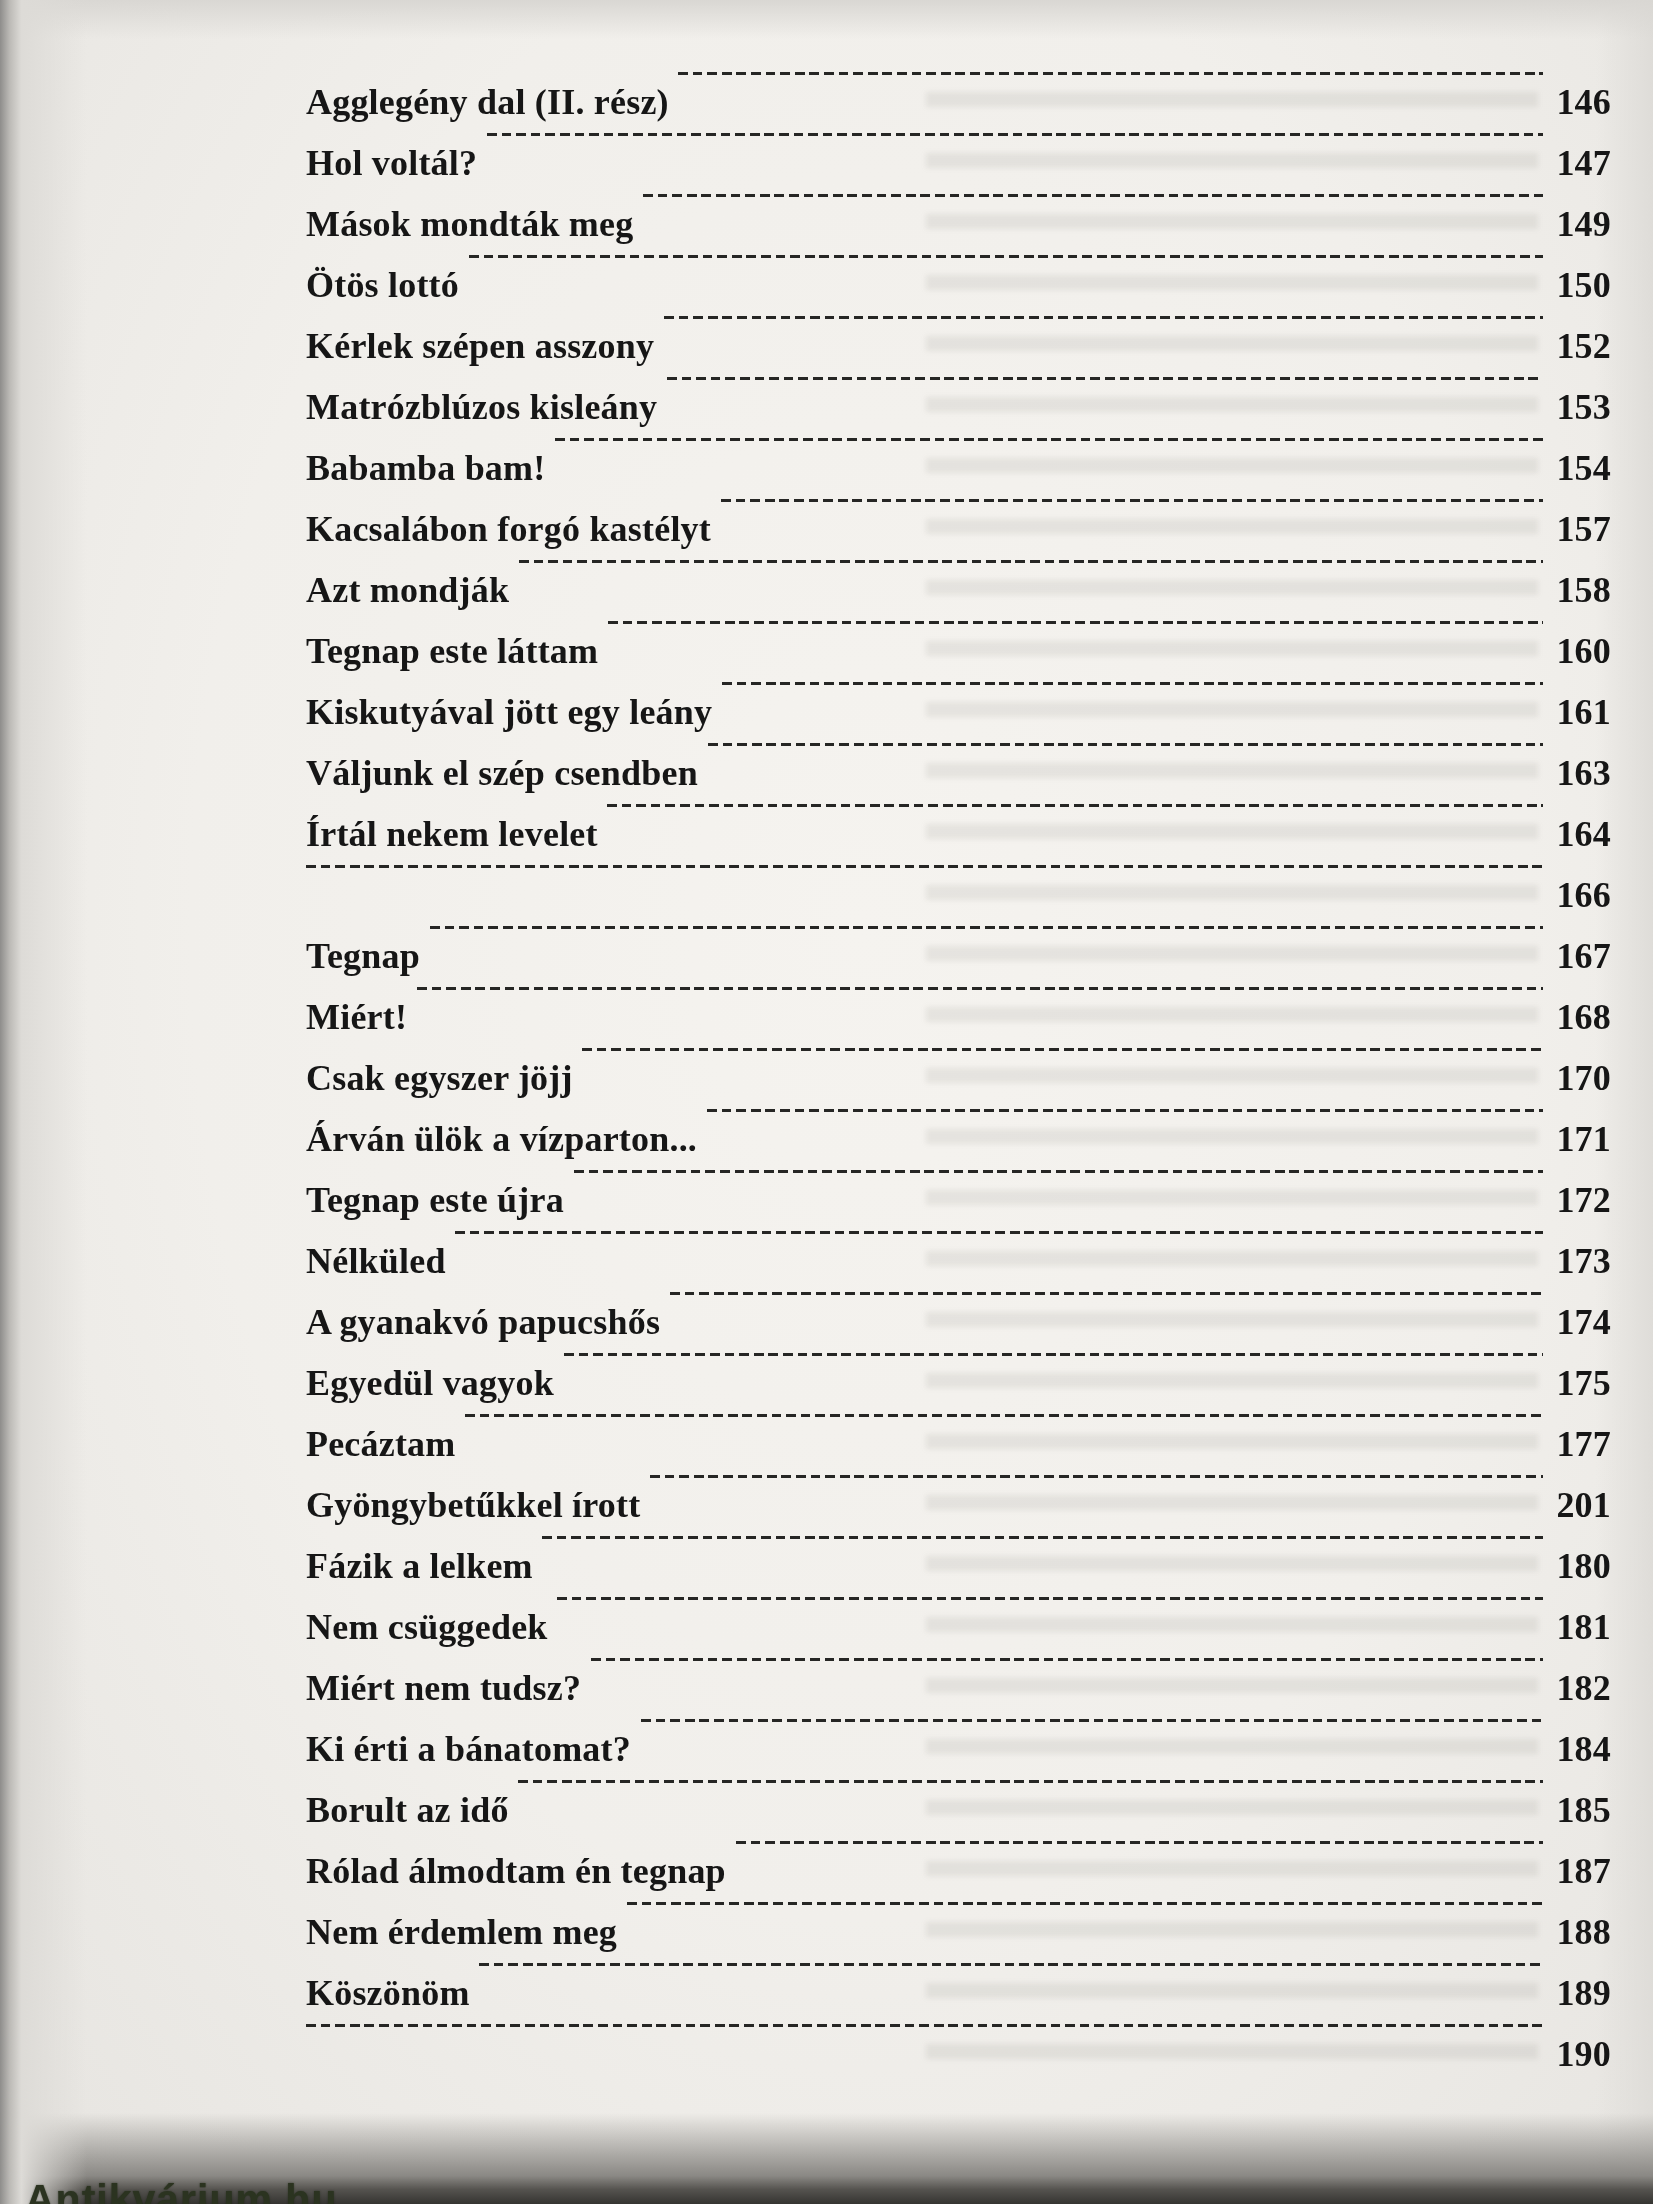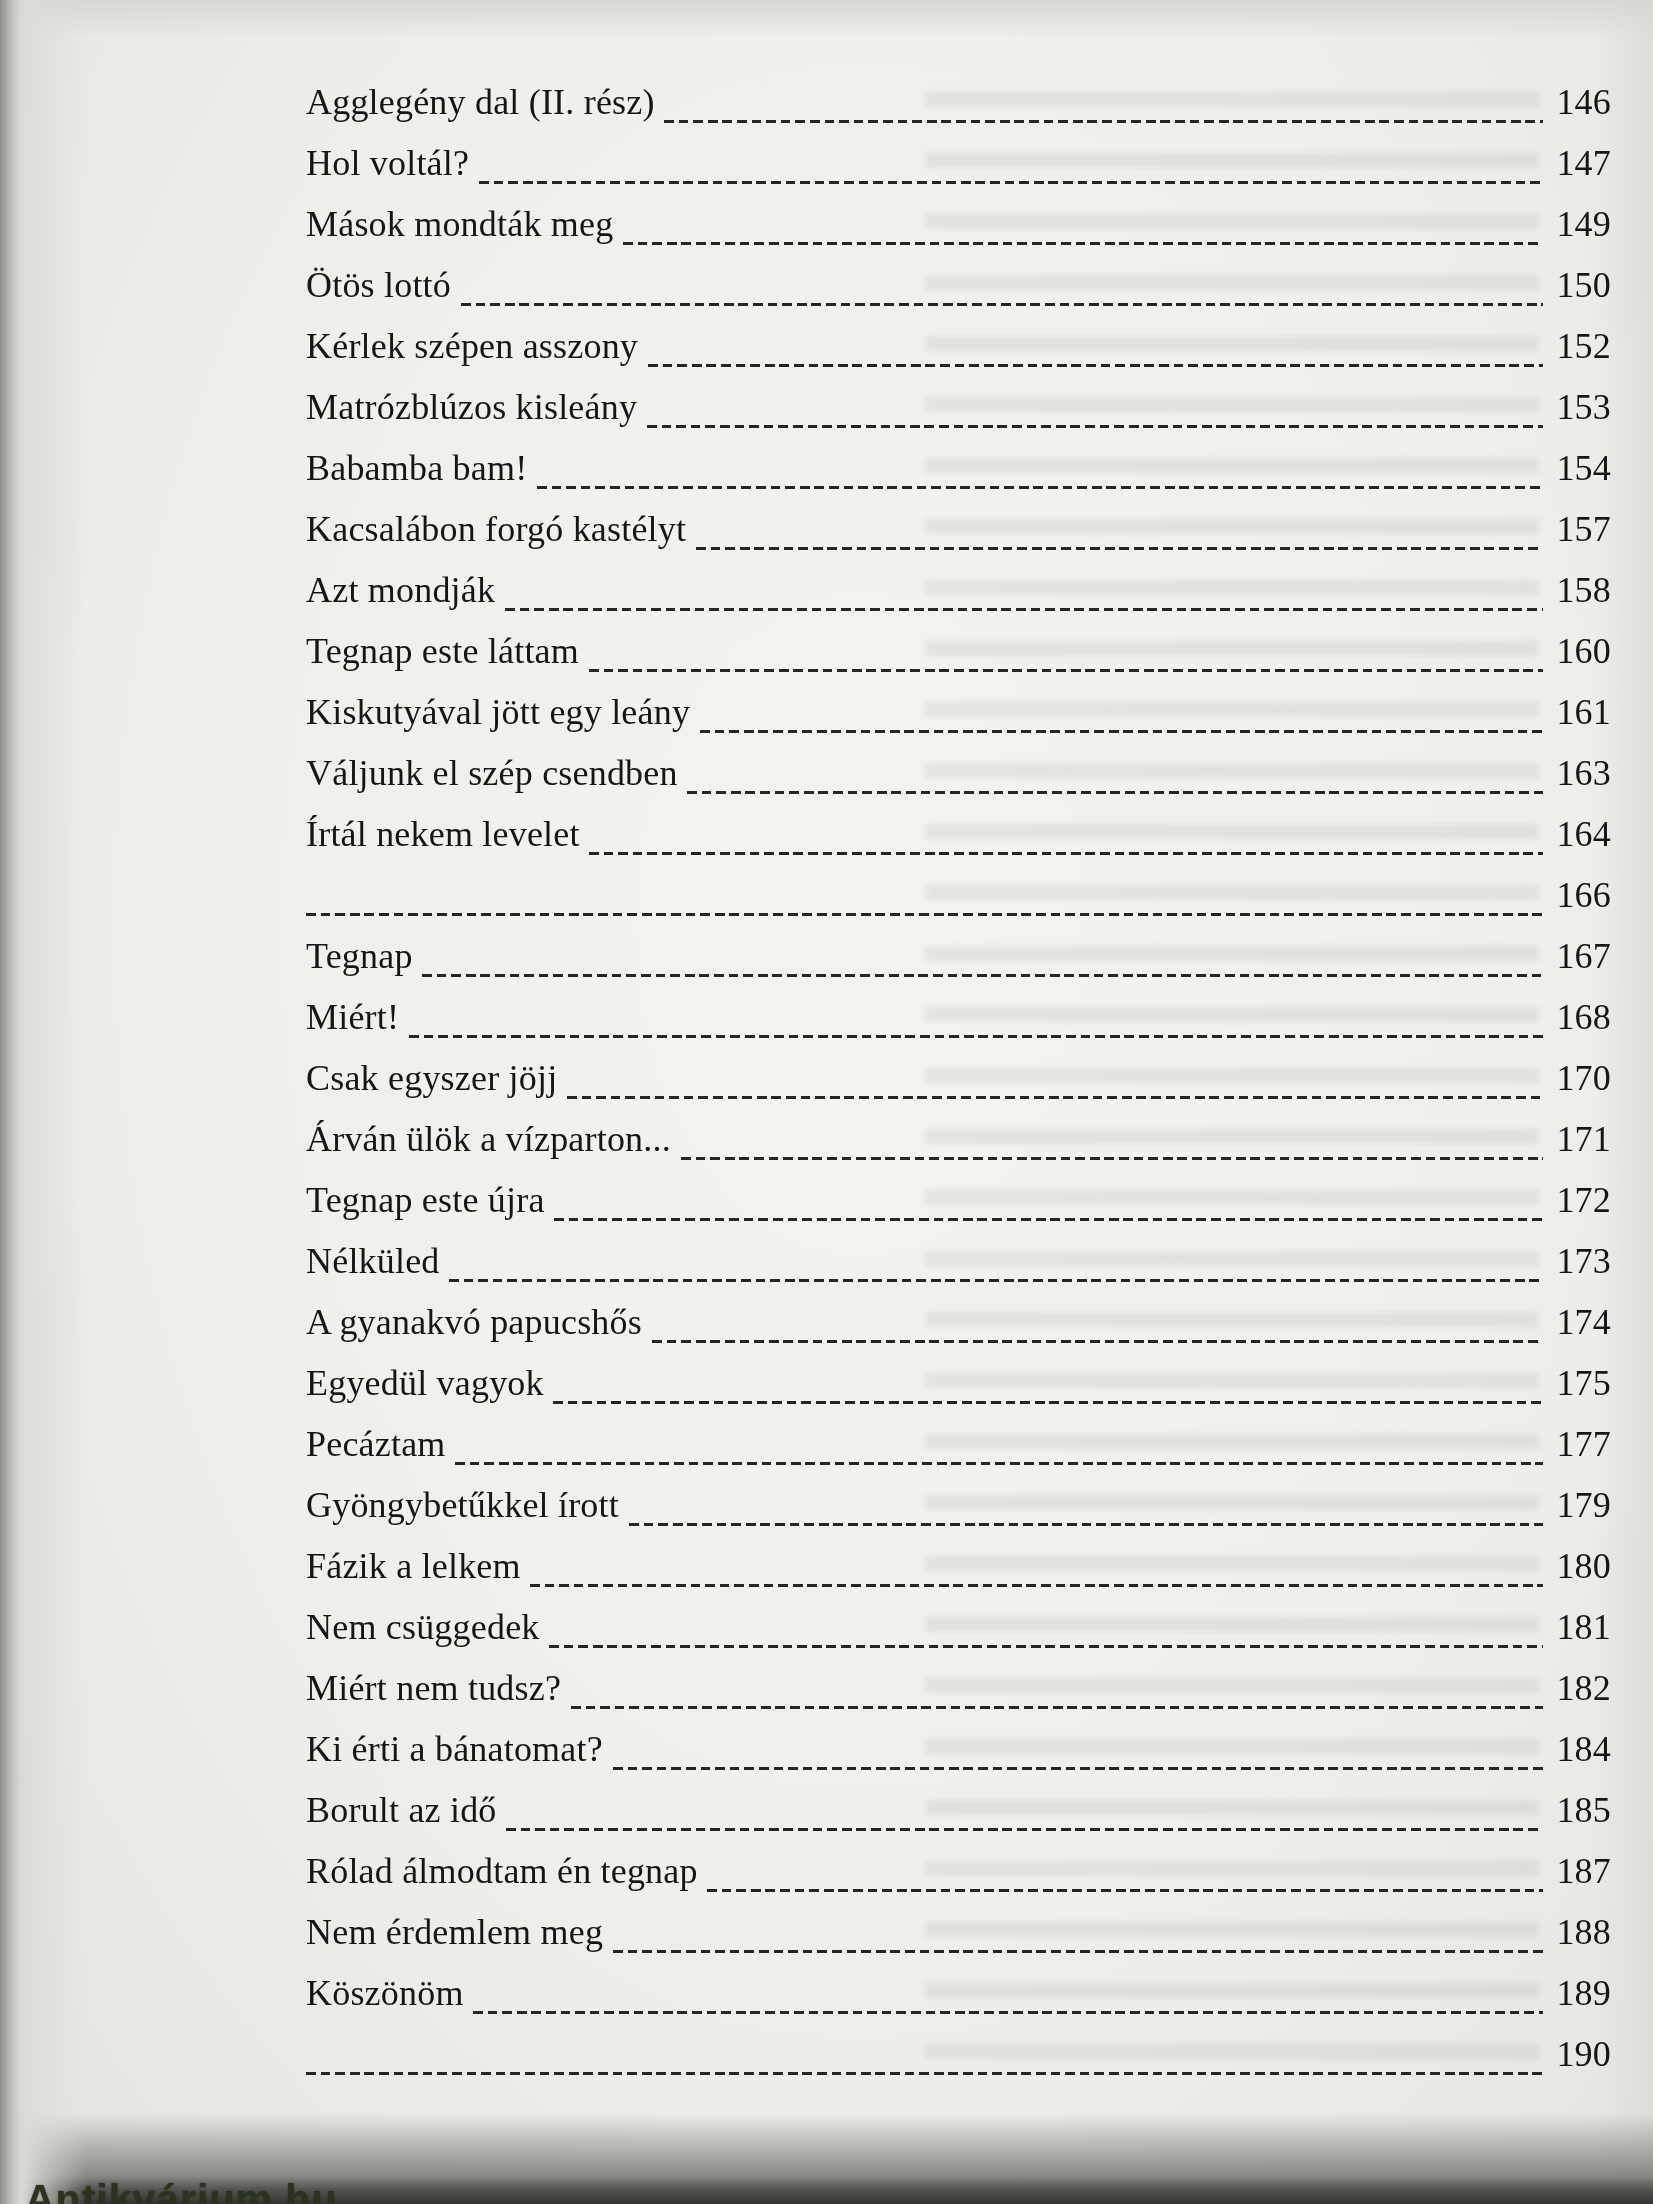--- a/index.html
+++ b/index.html
@@ -44,25 +44,26 @@
   }
   .toc {
     position: absolute;
     top: 72px;
     left: 306px;
     width: 1305px;
     color: #161616;
   }
   .toc-row {
     display: flex;
-    align-items: flex-end;
+    align-items: flex-start;
     height: 61px;
     line-height: 61px;
     font-size: 36px;
     letter-spacing: 0.2px;
+    font-weight: bold;
   }
   .toc-title {
     white-space: nowrap;
     padding-right: 9.7px;
   }
   .leader {
     flex: 1 1 auto;
     height: 2.9px;
     min-width: 29px;
     margin-bottom: 9.7px;
@@ -234,21 +235,21 @@
 
   <div class="toc-row">
     <span class="toc-title">Pecáztam</span>
     <span class="leader"></span>
     <span class="toc-page">177</span>
   </div>
 
   <div class="toc-row">
     <span class="toc-title">Gyöngybetűkkel írott</span>
     <span class="leader"></span>
-    <span class="toc-page">179</span>
+    <span class="toc-page">201</span>
   </div>
 
   <div class="toc-row">
     <span class="toc-title">Fázik a lelkem</span>
     <span class="leader"></span>
     <span class="toc-page">180</span>
   </div>
 
   <div class="toc-row">
     <span class="toc-title">Nem csüggedek</span>

